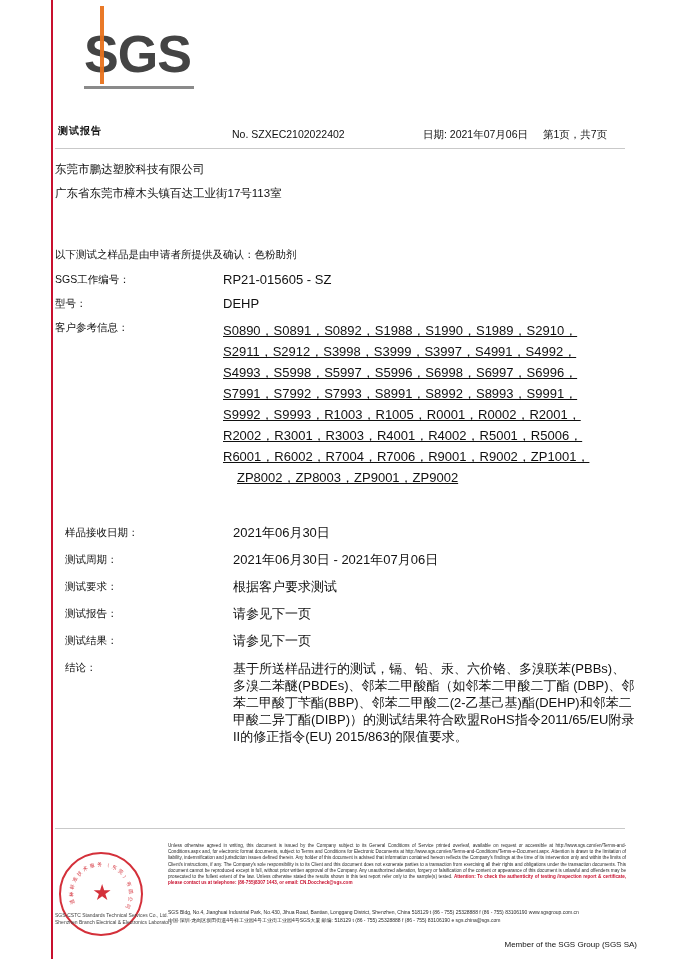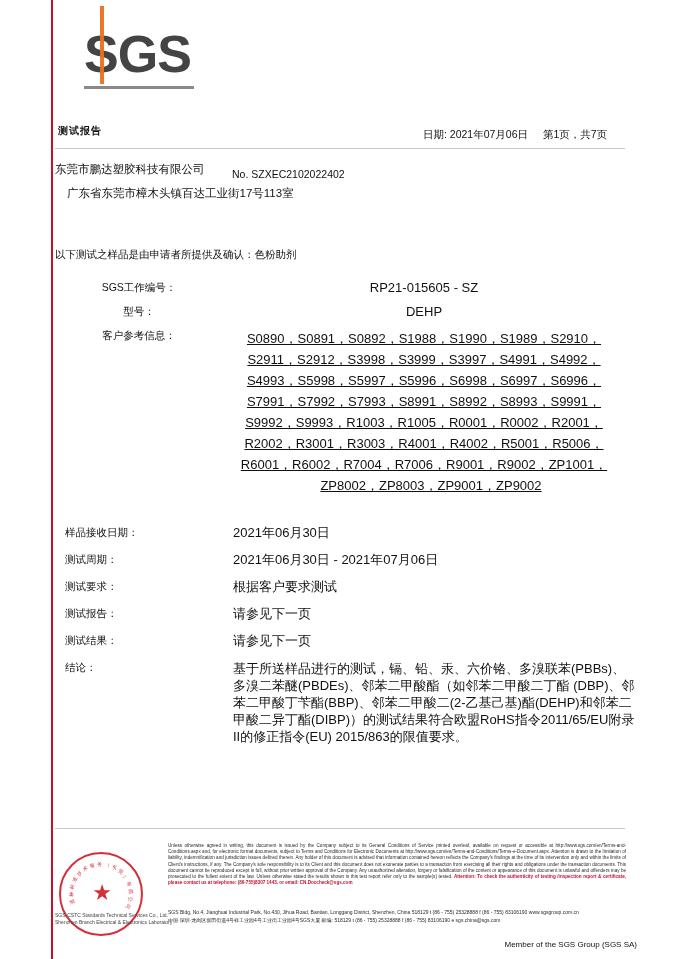--- a/index.html
+++ b/index.html
@@ -60,21 +60,20 @@
     left: 58px; top: 124px;
     font-size: 10px;
     font-weight: bold;
     color: #111;
     letter-spacing: 1px;
   }
   .report-no {
     position: absolute;
     left: 232px; top: 128px;
     font-size: 10.5px;
-    margin-top: 40px;
   }
   .report-date {
     position: absolute;
     left: 423px; top: 128px;
     font-size: 10.5px;
   }
   .report-page {
     position: absolute;
     left: 543px; top: 128px;
     font-size: 10.5px;
@@ -88,36 +87,34 @@
 
   .company {
     position: absolute;
     left: 55px; top: 162px;
     font-size: 11.5px;
   }
   .address {
     position: absolute;
     left: 55px; top: 186px;
     font-size: 11.5px;
-    margin-left: 12px;
   }
 
   .sample-line {
     position: absolute;
     left: 55px; top: 248px;
     font-size: 10.5px;
     font-family: Liberation Serif, serif;
   }
 
   
   .fields {
     position: absolute;
-    left: 55px; top: 280px;
+    left: 55px; top: 272px;
     width: 570px;
-    text-align: center;
   }
   .field-row {
     display: flex;
     align-items: flex-start;
     margin-bottom: 9px;
   }
   .field-label {
     width: 168px;
     flex: 0 0 168px;
     font-size: 10.5px;

